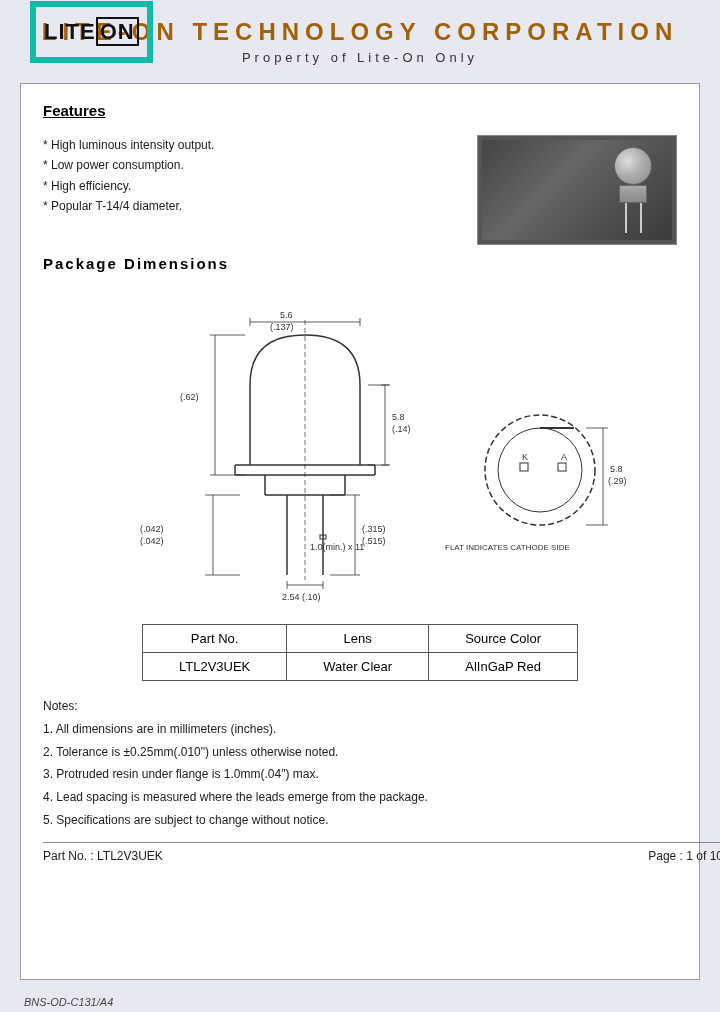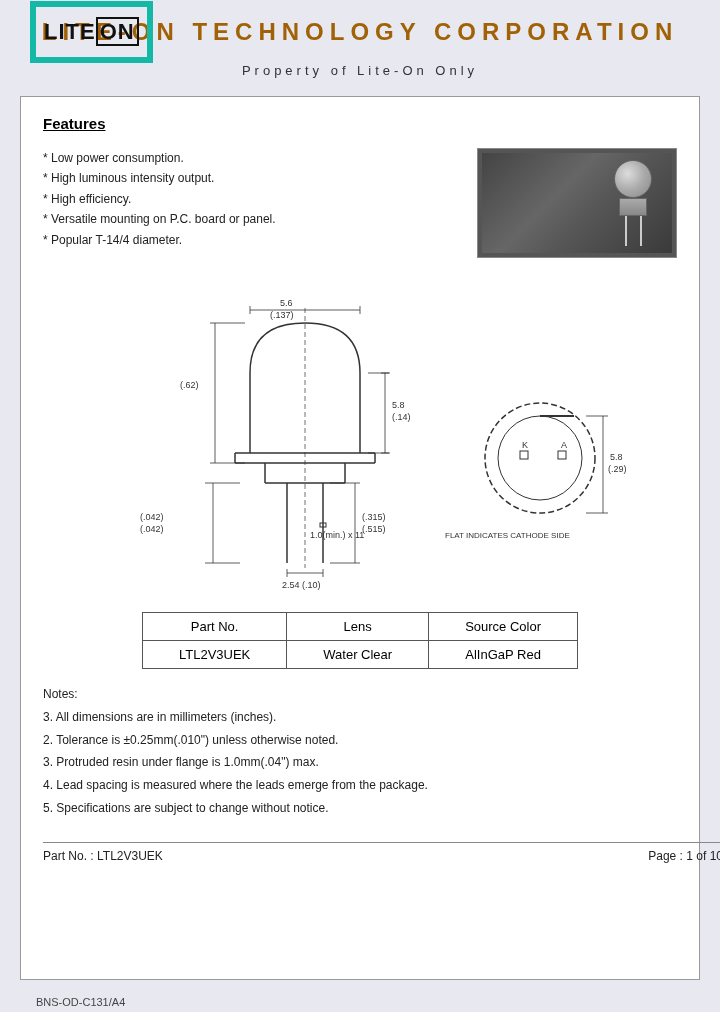--- a/index.html
+++ b/index.html
@@ -46,21 +46,21 @@
       font-size: 24px;
       font-weight: bold;
       letter-spacing: 6px;
       color: #a16207;
       text-align: center;
     }
     .property-line {
       font-size: 13px;
       letter-spacing: 4px;
       color: #333;
-      margin-top: 17px;
+      margin-top: 4px;
     }
     .main-card {
       width: 680px;
       background: #fff;
       border: 1.5px solid #999;
       margin: 10px auto;
       padding: 18px 22px 10px 22px;
       flex: 1;
     }
     .features-title {
@@ -163,82 +163,83 @@
       text-align: center;
     }
     .parts-table th {
       background: #fff;
       font-weight: normal;
     }
     .notes-section {
       font-size: 12px;
       line-height: 1.9;
       color: #222;
-      margin-bottom: 22px;
+      margin-bottom: 10px;
     }
     .footer {
       width: 680px;
       border-top: 1.5px solid #888;
       padding: 6px 0 2px 0;
       display: flex;
       justify-content: space-between;
       font-size: 12px;
       color: #222;
     }
     .footer-bottom {
       width: 680px;
       font-size: 11px;
       color: #444;
       padding: 2px 0 0 0;
     }
     .bottom-bar {
       width: 720px;
       background: #e8e8f0;
-      padding: 4px 36px;
+      padding: 4px 24px;
+      font-style: italic;
     }
   </style>
 </head>
 <body>
 
 <div class="header">
   <div class="header-top">
     <div class="logo">
       LITE<span class="on-box">ON</span>
     </div>
     <div class="company-name">LITE-ON   TECHNOLOGY   CORPORATION</div>
   </div>
   <div class="property-line">Property of Lite-On Only</div>
 </div>
 
 <div class="main-card">
 
   <div class="features-title">Features</div>
   <div class="features-section">
     <div class="features-list">
+      <div>* High luminous intensity output.</div>
       <div>* Low power consumption.</div>
-      <div>* High luminous intensity output.</div>
       <div>* High efficiency.</div>
-      <div>* Versatile mounting on P.C. board or panel.</div>
       <div>* Popular T-14/4 diameter.</div>
     </div>
     <div class="led-photo">
       <div class="led-photo-inner">
 
         <div class="led-3d">
           <div class="led-dome"></div>
           <div class="led-body"></div>
           <div class="led-leads">
             <div class="led-lead"></div>
             <div class="led-lead"></div>
           </div>
         </div>
       </div>
     </div>
   </div>
 
+  <div class="package-title">Package   Dimensions</div>
 
   <div class="diagram-area">
     <svg class="diagram-svg" viewBox="0 0 620 330">
 
       <path d="M 200 105 Q 200 55 255 55 Q 310 55 310 105" fill="none" stroke="#333" stroke-width="1.5"></path>
 
       <line x1="200" y1="105" x2="200" y2="185" stroke="#333" stroke-width="1.5"></line>
       <line x1="310" y1="105" x2="310" y2="185" stroke="#333" stroke-width="1.5"></line>
 
       <line x1="185" y1="185" x2="325" y2="185" stroke="#333" stroke-width="1.5"></line>
@@ -333,21 +334,21 @@
           <td>LTL2V3UEK</td>
           <td>Water  Clear</td>
           <td>AlInGaP Red</td>
         </tr>
       </tbody>
     </table>
   </div>
 
   <div class="notes-section">
     <div>Notes:</div>
-    <div>3. All dimensions are in millimeters (inches).</div>
+    <div>1. All dimensions are in millimeters (inches).</div>
     <div>2. Tolerance is ±0.25mm(.010") unless otherwise noted.</div>
     <div>3. Protruded resin under flange is 1.0mm(.04") max.</div>
     <div>4. Lead spacing is measured where the leads emerge from the package.</div>
     <div>5. Specifications are subject to change without notice.</div>
   </div>
 
   <div class="footer">
     <div>Part   No. : LTL2V3UEK</div>
     <div><span>Page :   </span><span>1</span><span>   of   </span><span>10</span></div>
   </div>

